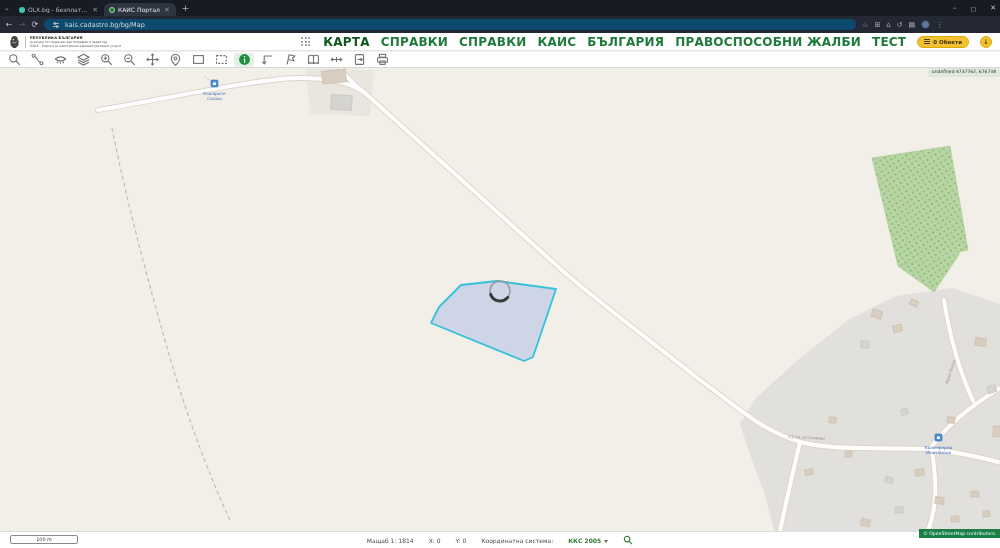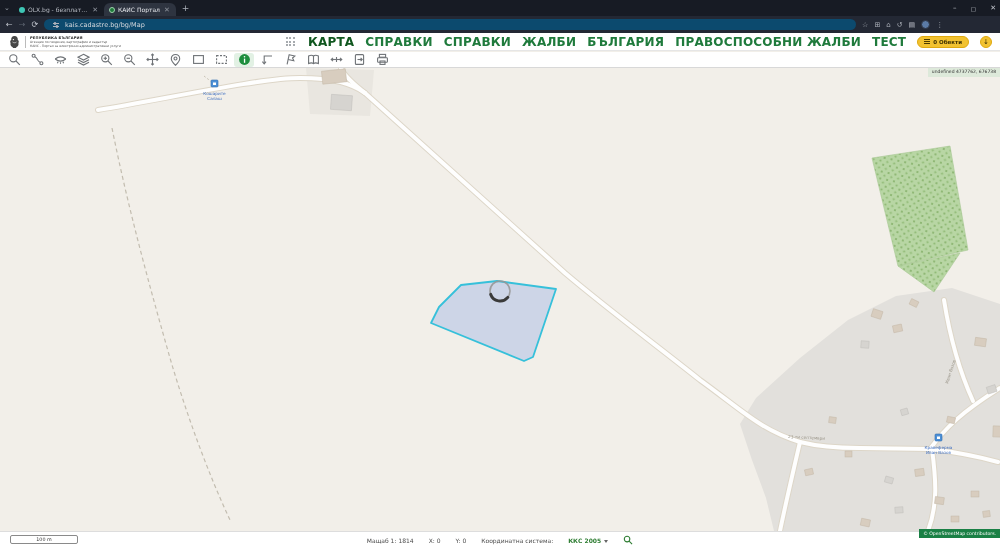--- a/index.html
+++ b/index.html
@@ -149,21 +149,21 @@
           <i></i>
           <i></i>
           <i></i>
           <i></i>
           <i></i>
           <i></i>
         </div>
       <span class="nav-item current">КАРТА</span>
       <span class="nav-item">СПРАВКИ</span>
       <span class="nav-item">СПРАВКИ</span>
-      <span class="nav-item">ЖАЛБИ</span>
+      <span class="nav-item">КАИС</span>
       <span class="nav-item">БЪЛГАРИЯ</span>
       <span class="nav-item">ПРАВОСПОСОБНИ ЖАЛБИ</span>
       <span class="nav-item">ТЕСТ</span>
       <div class="obj-btn">
         <span class="obj-burger">
             <i></i>
             <i></i>
             <i></i>
           </span>
         <span class="obj-label">0 Обекти</span>

